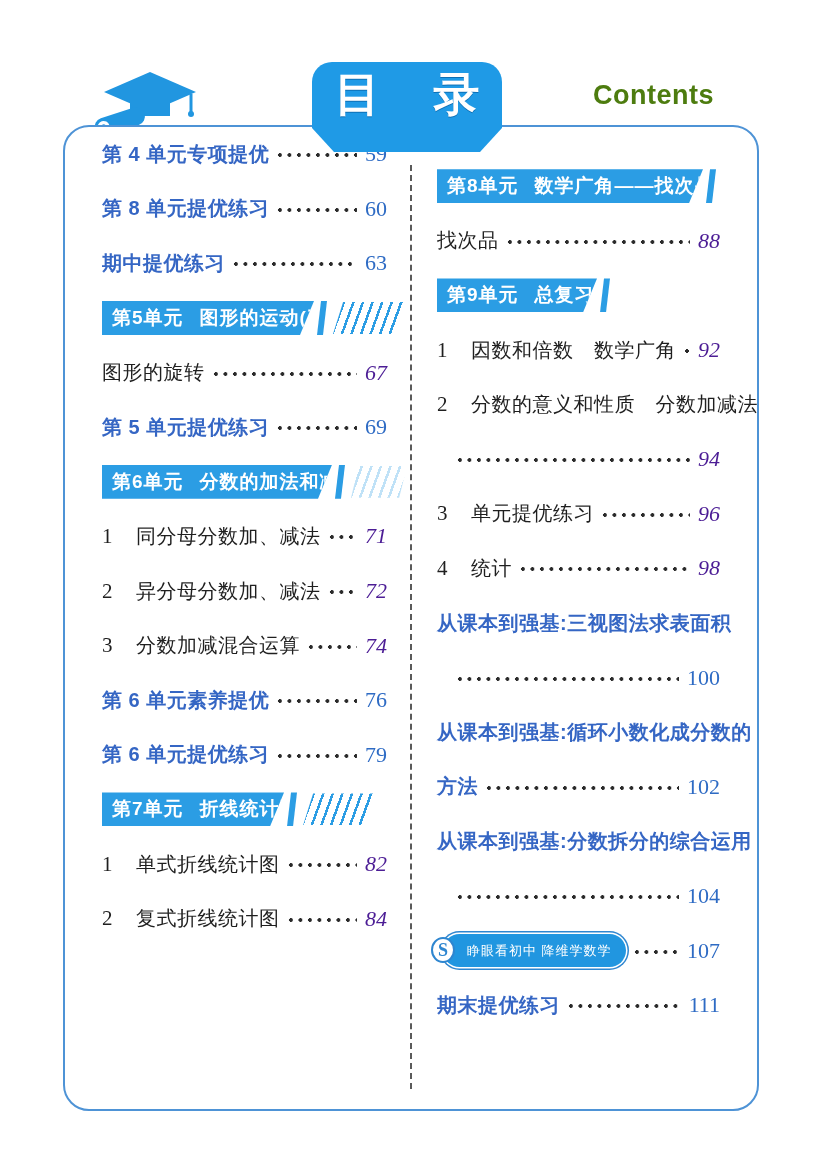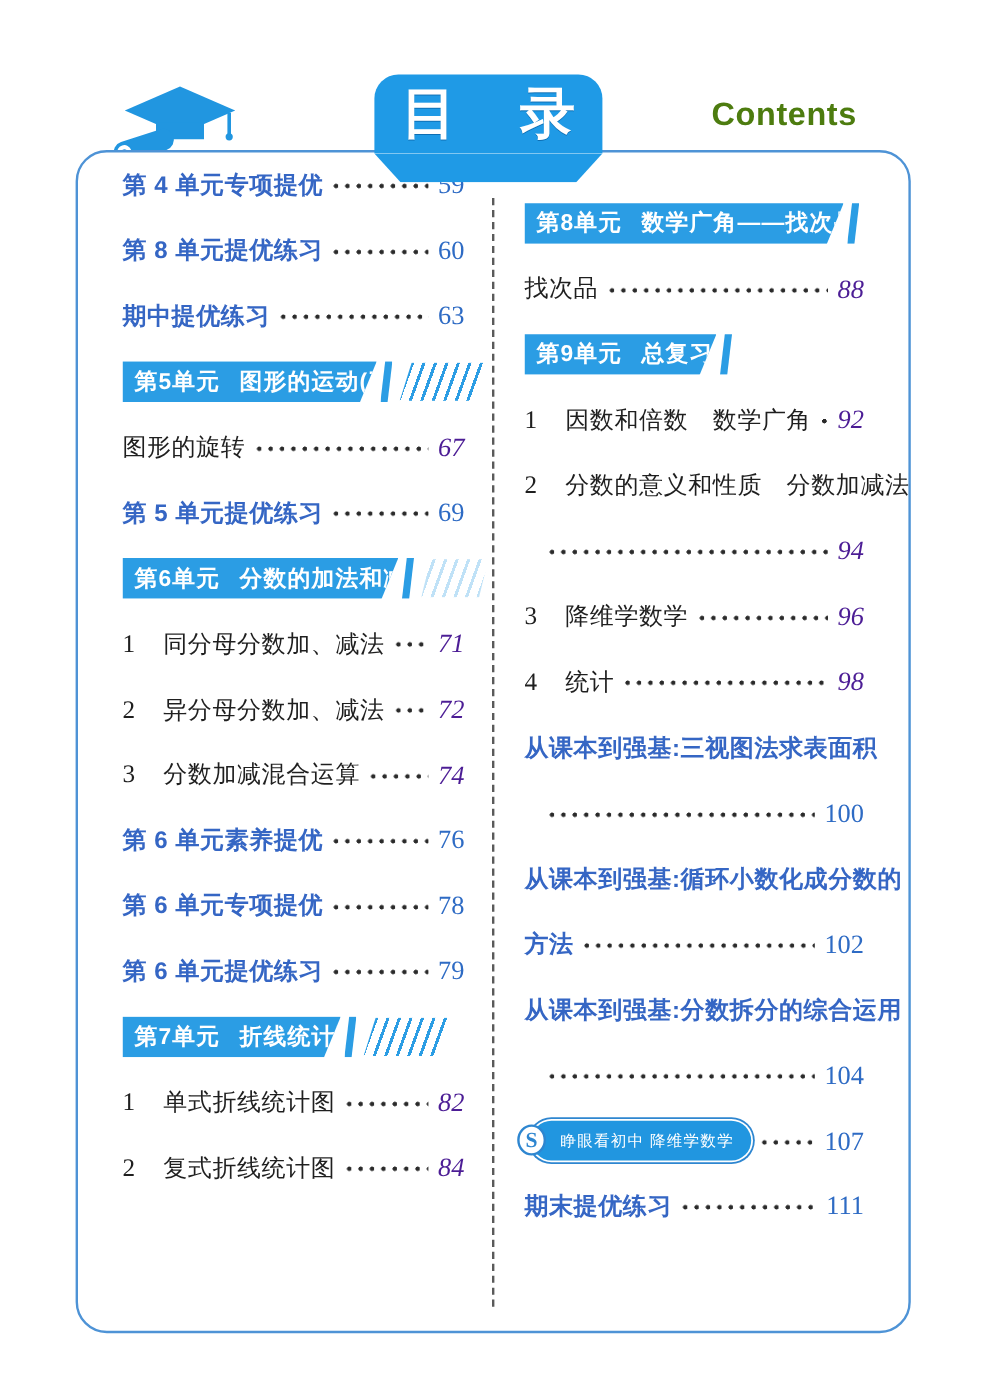--- a/index.html
+++ b/index.html
@@ -187,25 +187,20 @@
       <span class="dots"></span>
       <span class="pg black">74</span>
     </div>
 
     <div class="row">
       <span class="lbl blue">第 6 单元素养提优</span>
       <span class="dots"></span>
       <span class="pg blue">76</span>
     </div>
 
-    <div class="row">
-      <span class="lbl blue">第 6 单元专项提优</span>
-      <span class="dots"></span>
-      <span class="pg blue">78</span>
-    </div>
 
     <div class="row">
       <span class="lbl blue">第 6 单元提优练习</span>
       <span class="dots"></span>
       <span class="pg blue">79</span>
     </div>
 
     <div class="row">
       <div class="banner" style="width:182px">
         <span class="b-unit">第7单元</span>
@@ -269,21 +264,21 @@
       <span class="lbl black">分数的意义和性质　分数加减法</span>
     </div>
 
     <div class="row cont">
       <span class="dots"></span>
       <span class="pg black">94</span>
     </div>
 
     <div class="row">
       <span class="num">3</span>
-      <span class="lbl black">降维学数学</span>
+      <span class="lbl black">单元提优练习</span>
       <span class="dots"></span>
       <span class="pg black">96</span>
     </div>
 
     <div class="row">
       <span class="num">4</span>
       <span class="lbl black">统计</span>
       <span class="dots"></span>
       <span class="pg black">98</span>
     </div>

